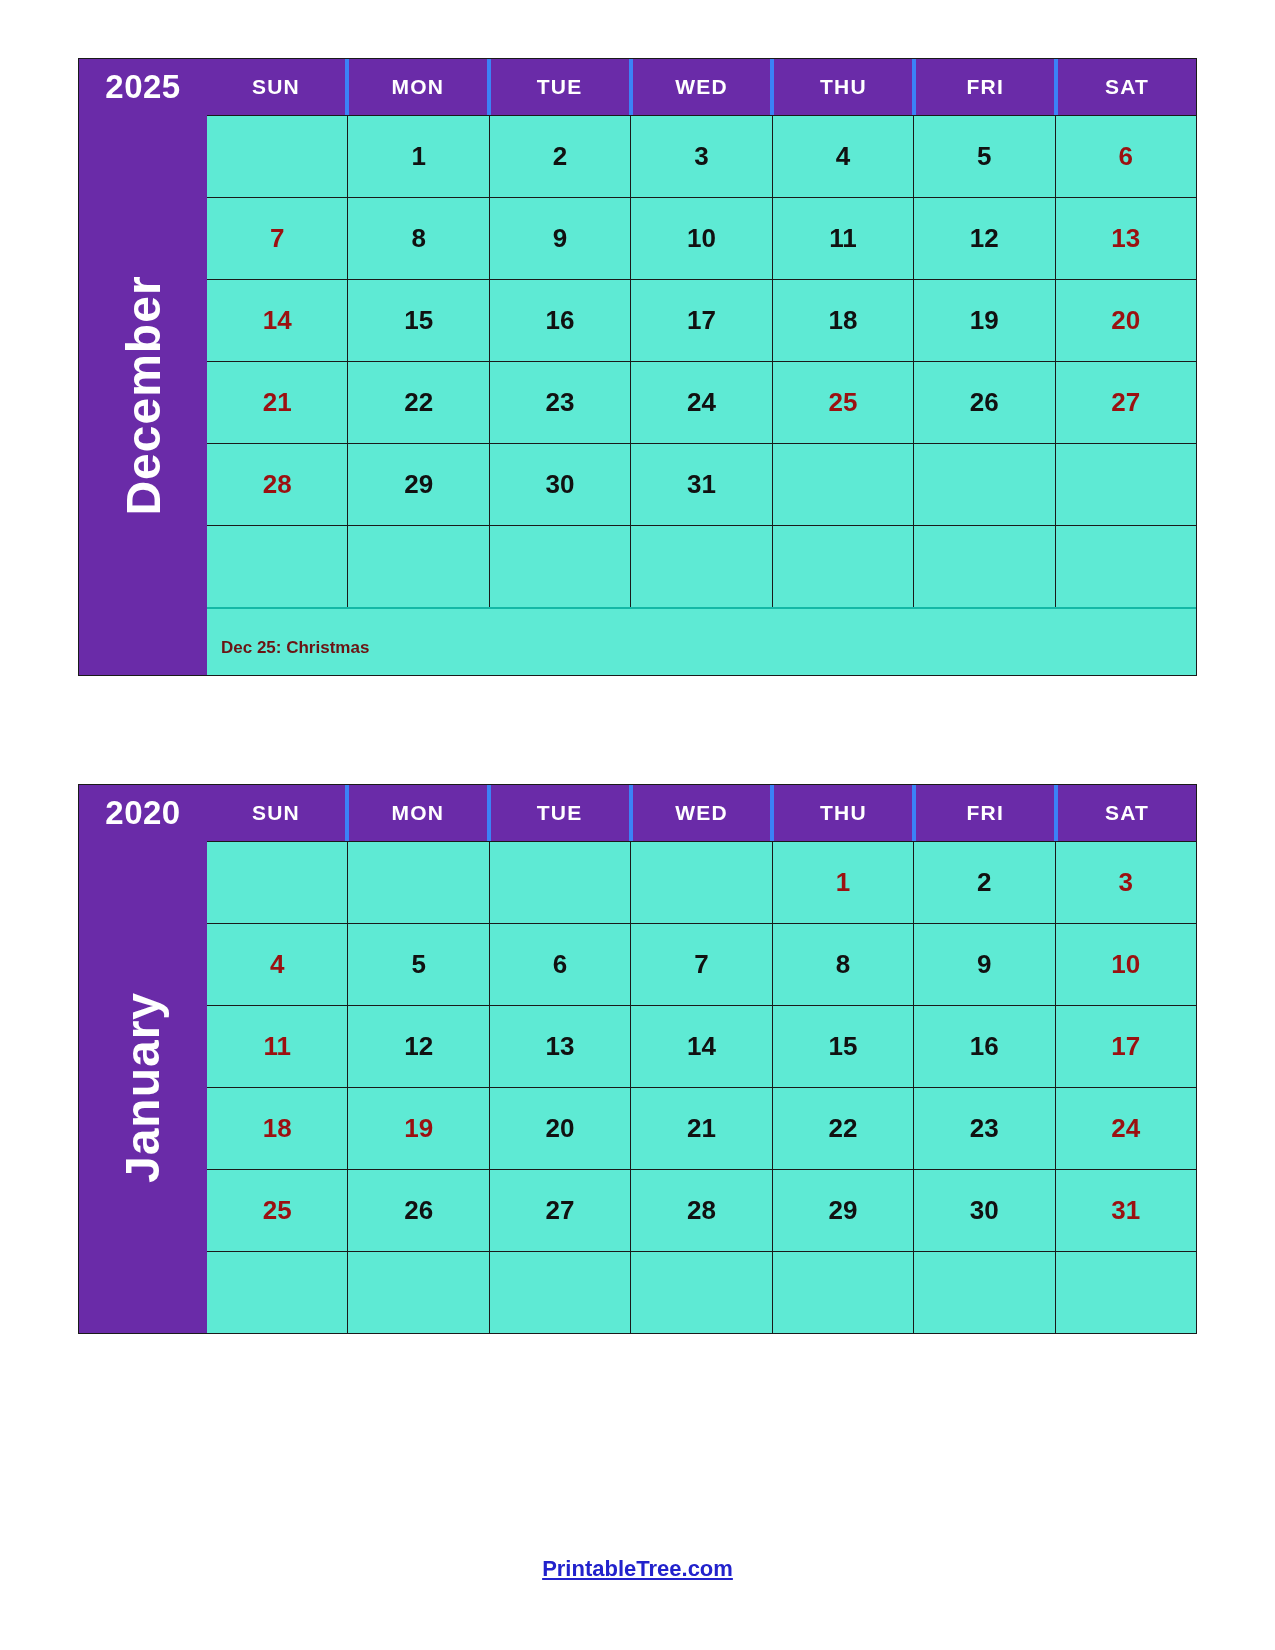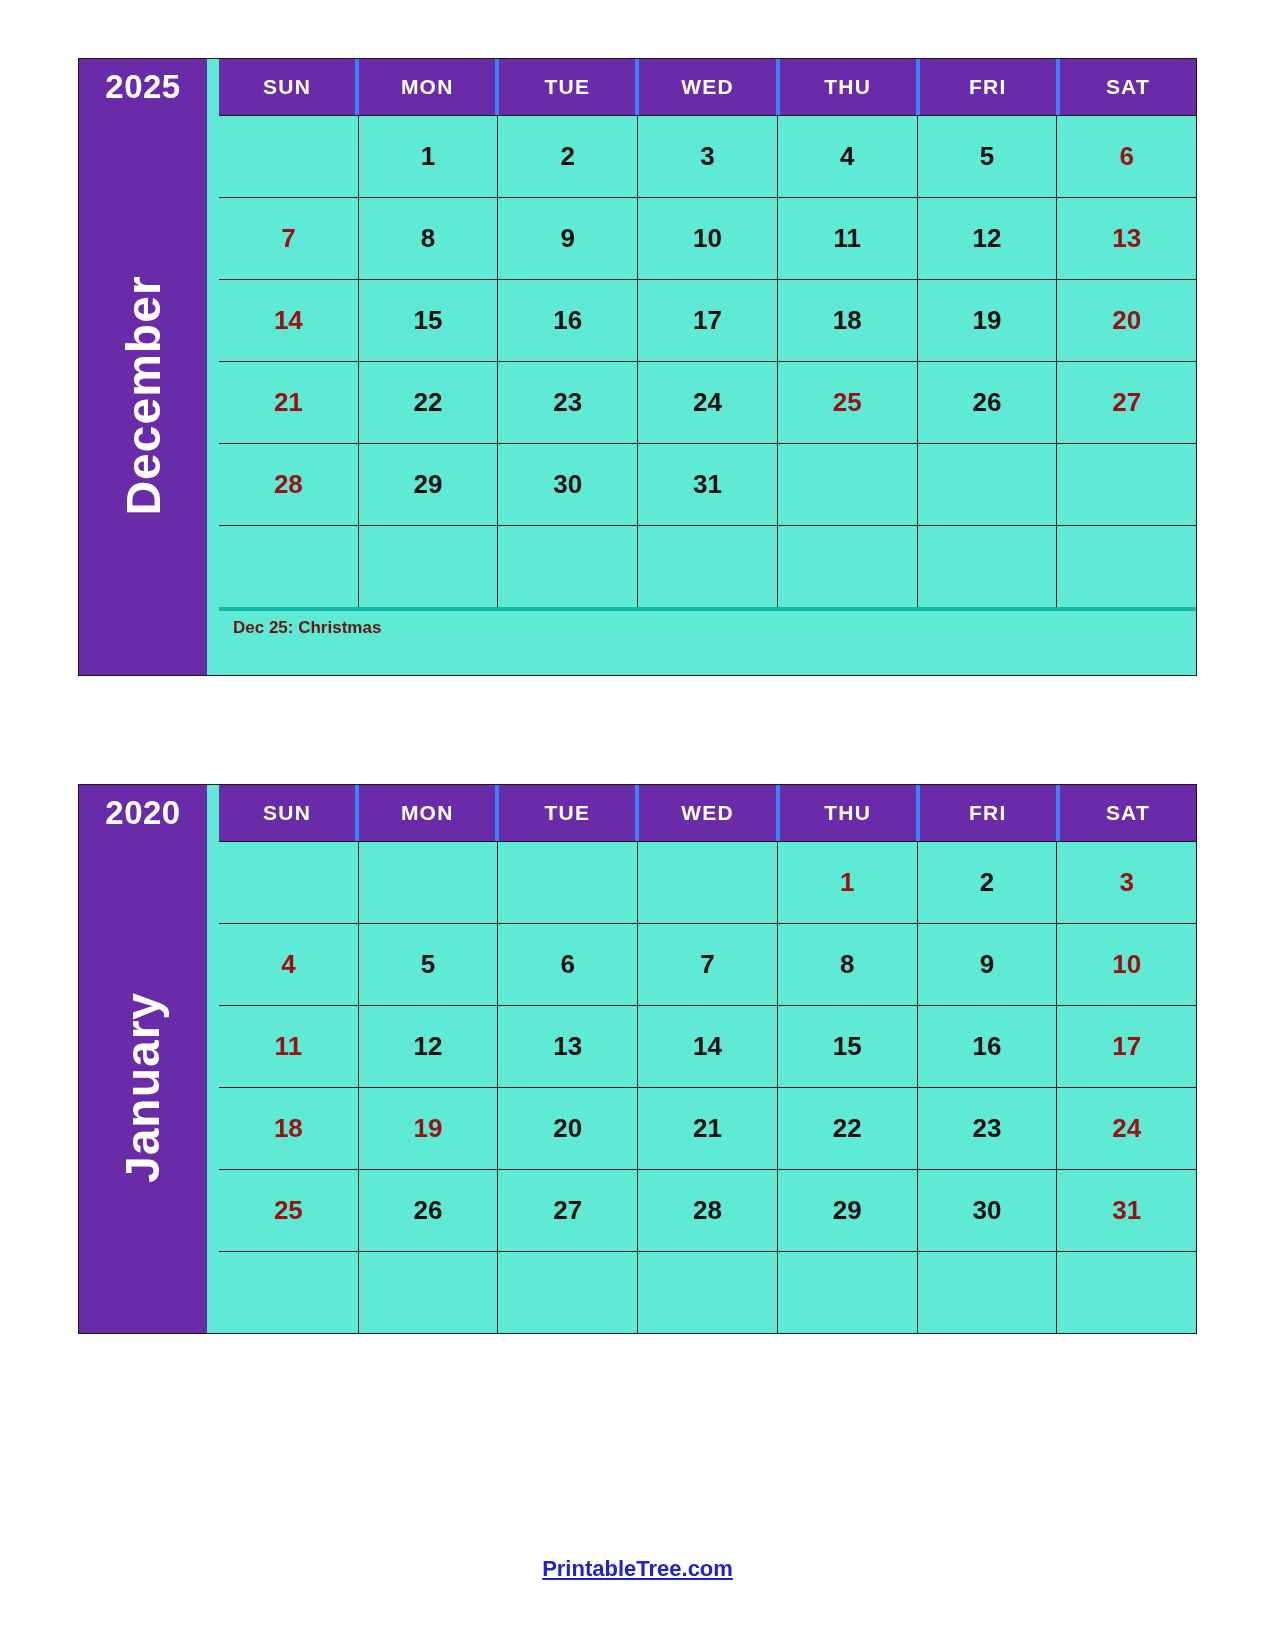--- a/index.html
+++ b/index.html
@@ -68,21 +68,20 @@
     font-size: 48px;
     font-weight: bold;
     letter-spacing: 1px;
   }
 
   .grid {
     flex: 1 1 auto;
     display: flex;
     flex-direction: column;
     min-width: 0;
-    margin-left: 12px;
   }
 
   .dow-row {
     display: flex;
     height: 56px;
     background: #6A2BA8;
   }
   .dow {
     flex: 1 1 0;
     min-width: 0;
@@ -115,24 +114,24 @@
     font-size: 26px;
     font-weight: bold;
     color: #111111;
   }
   .cell:first-child { border-left: none; }
   .cell.weekend { color: #9B1111; }
   .cell.holiday { color: #9B1111; }
   .cell.empty { color: transparent; }
 
   .notes {
-    border-top: 4px solid #14b8a6;
+    border-top: 2px solid #14b8a6;
     box-sizing: border-box;
     min-height: 68px;
-    padding: 4px 14px 12px 14px;
+    padding: 26px 14px 12px 14px;
   }
   .note {
     color: #6B1414;
     font-size: 17px;
     font-weight: bold;
     line-height: 1.5;
   }
   .cal-dec .notes { min-height: 68px; }
   .cal-jan .notes { min-height: 92px; }
 

